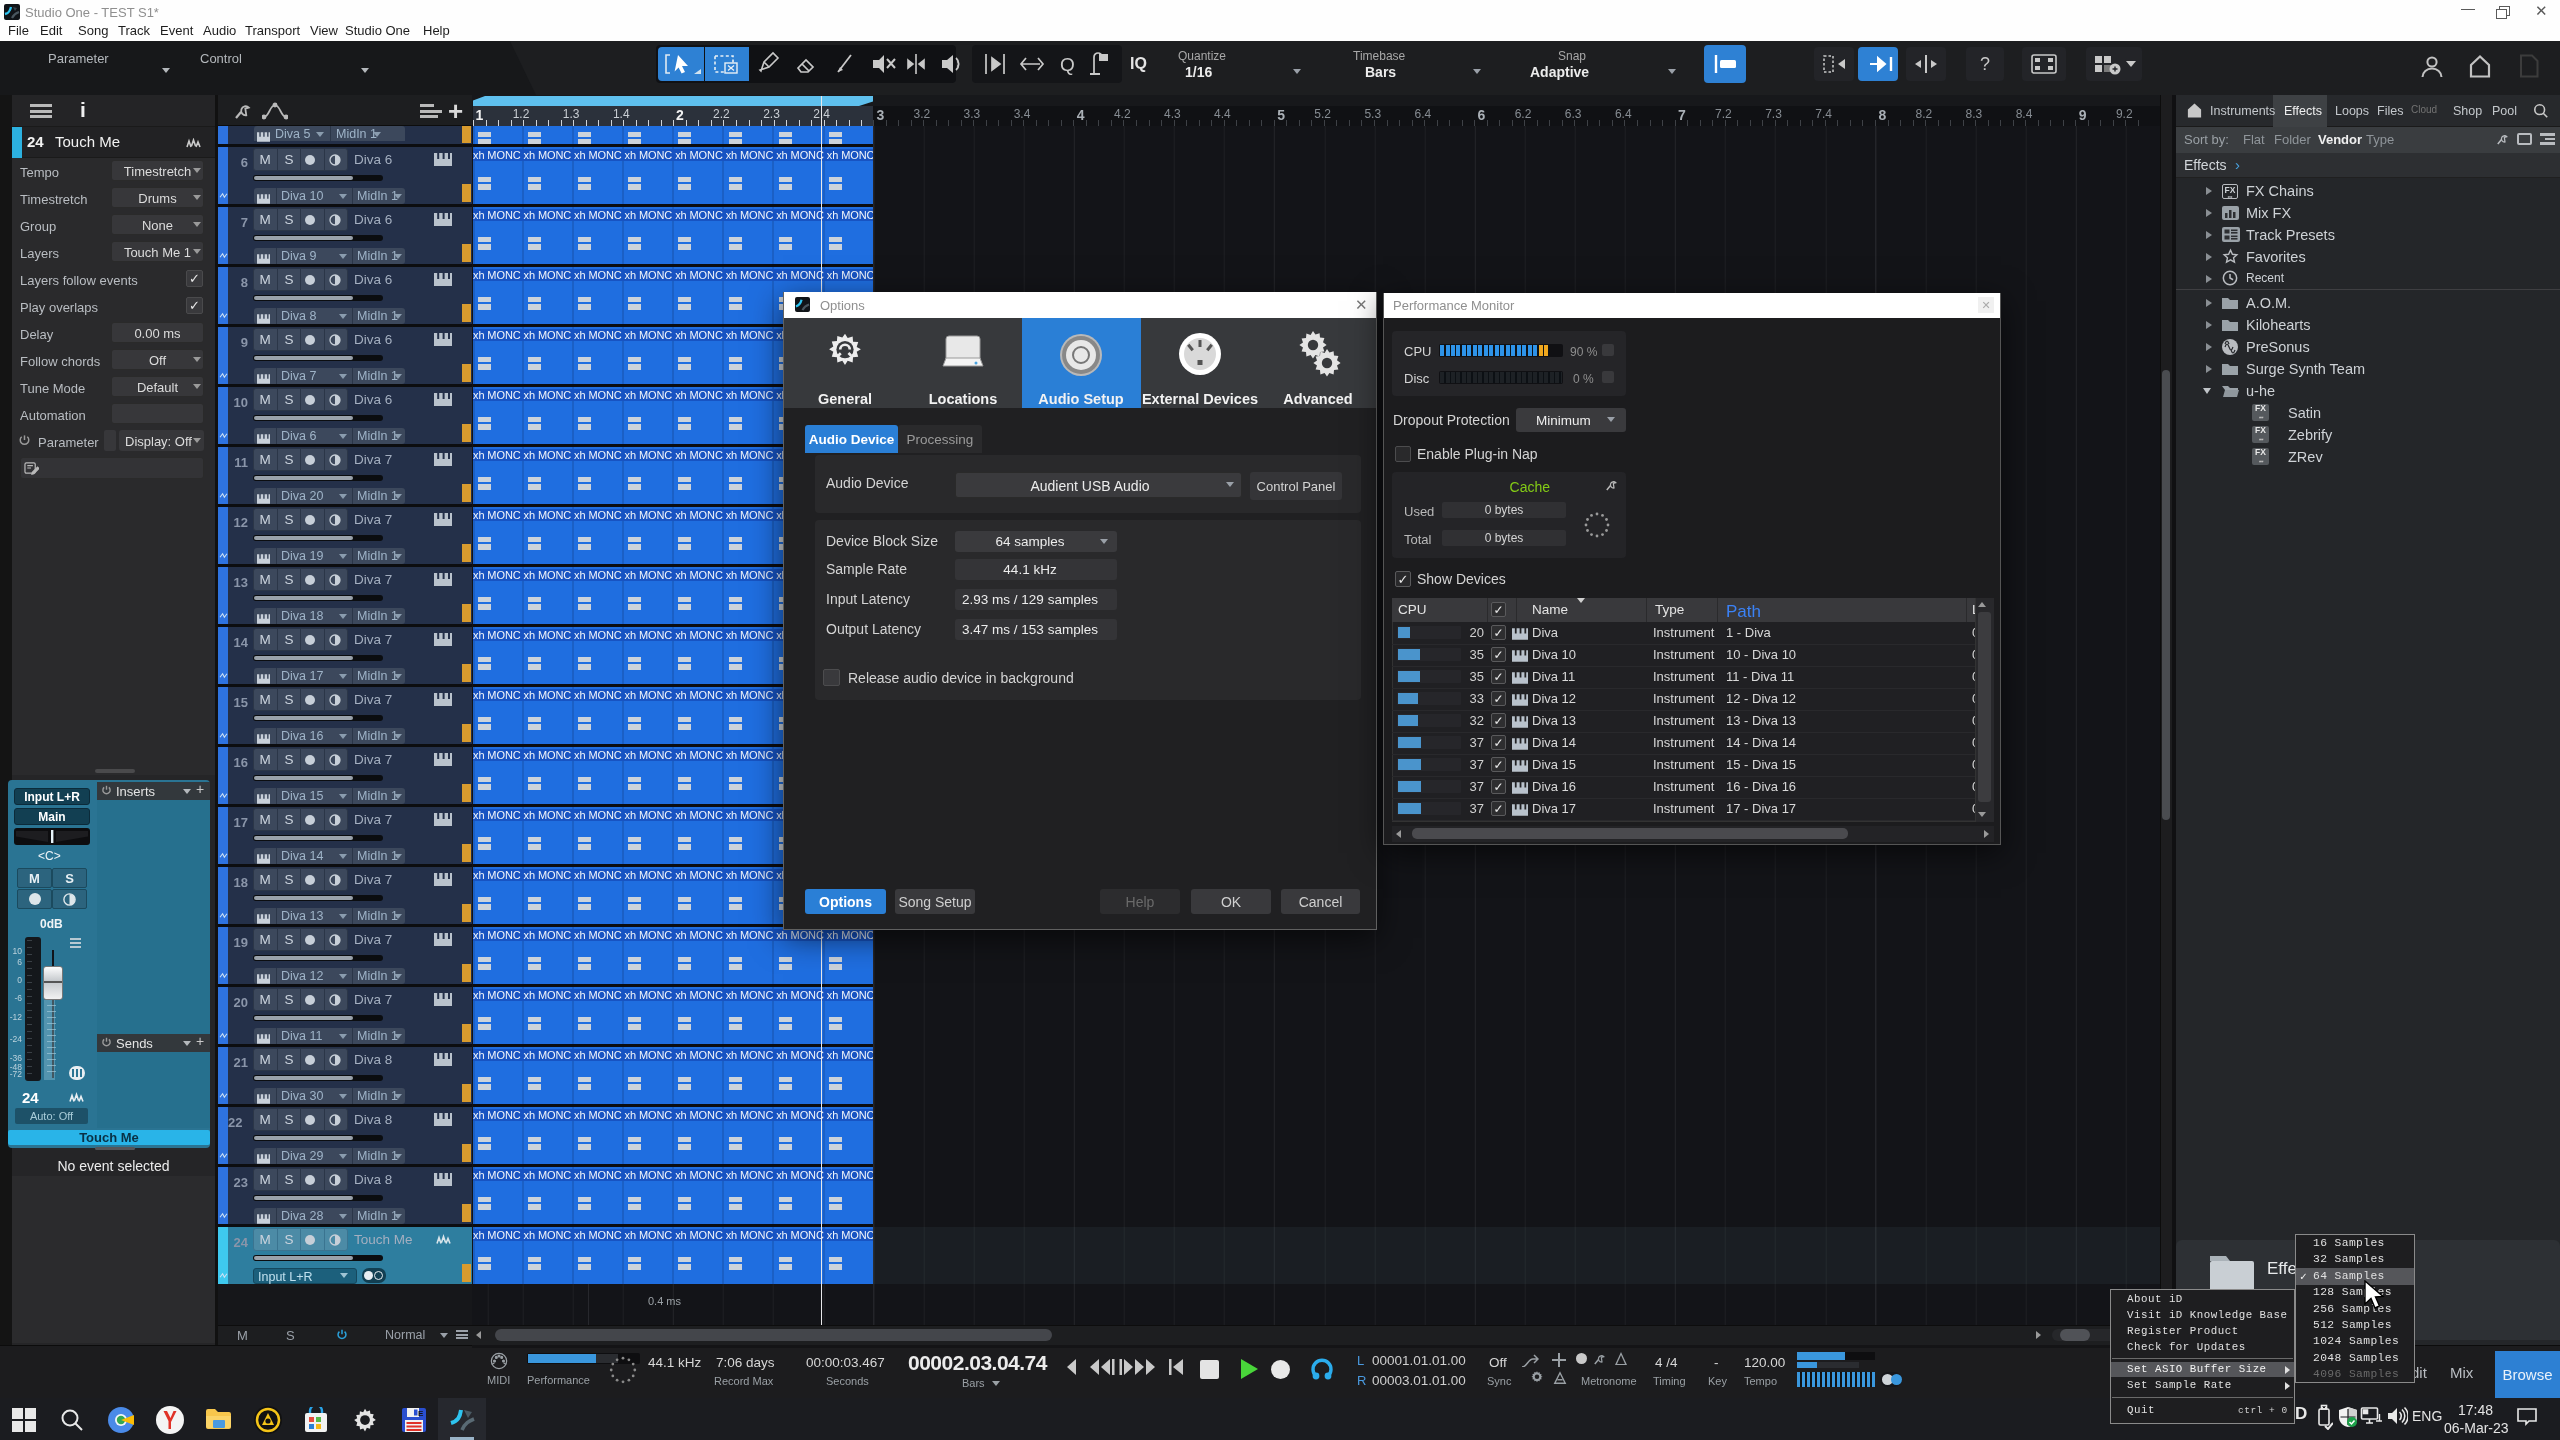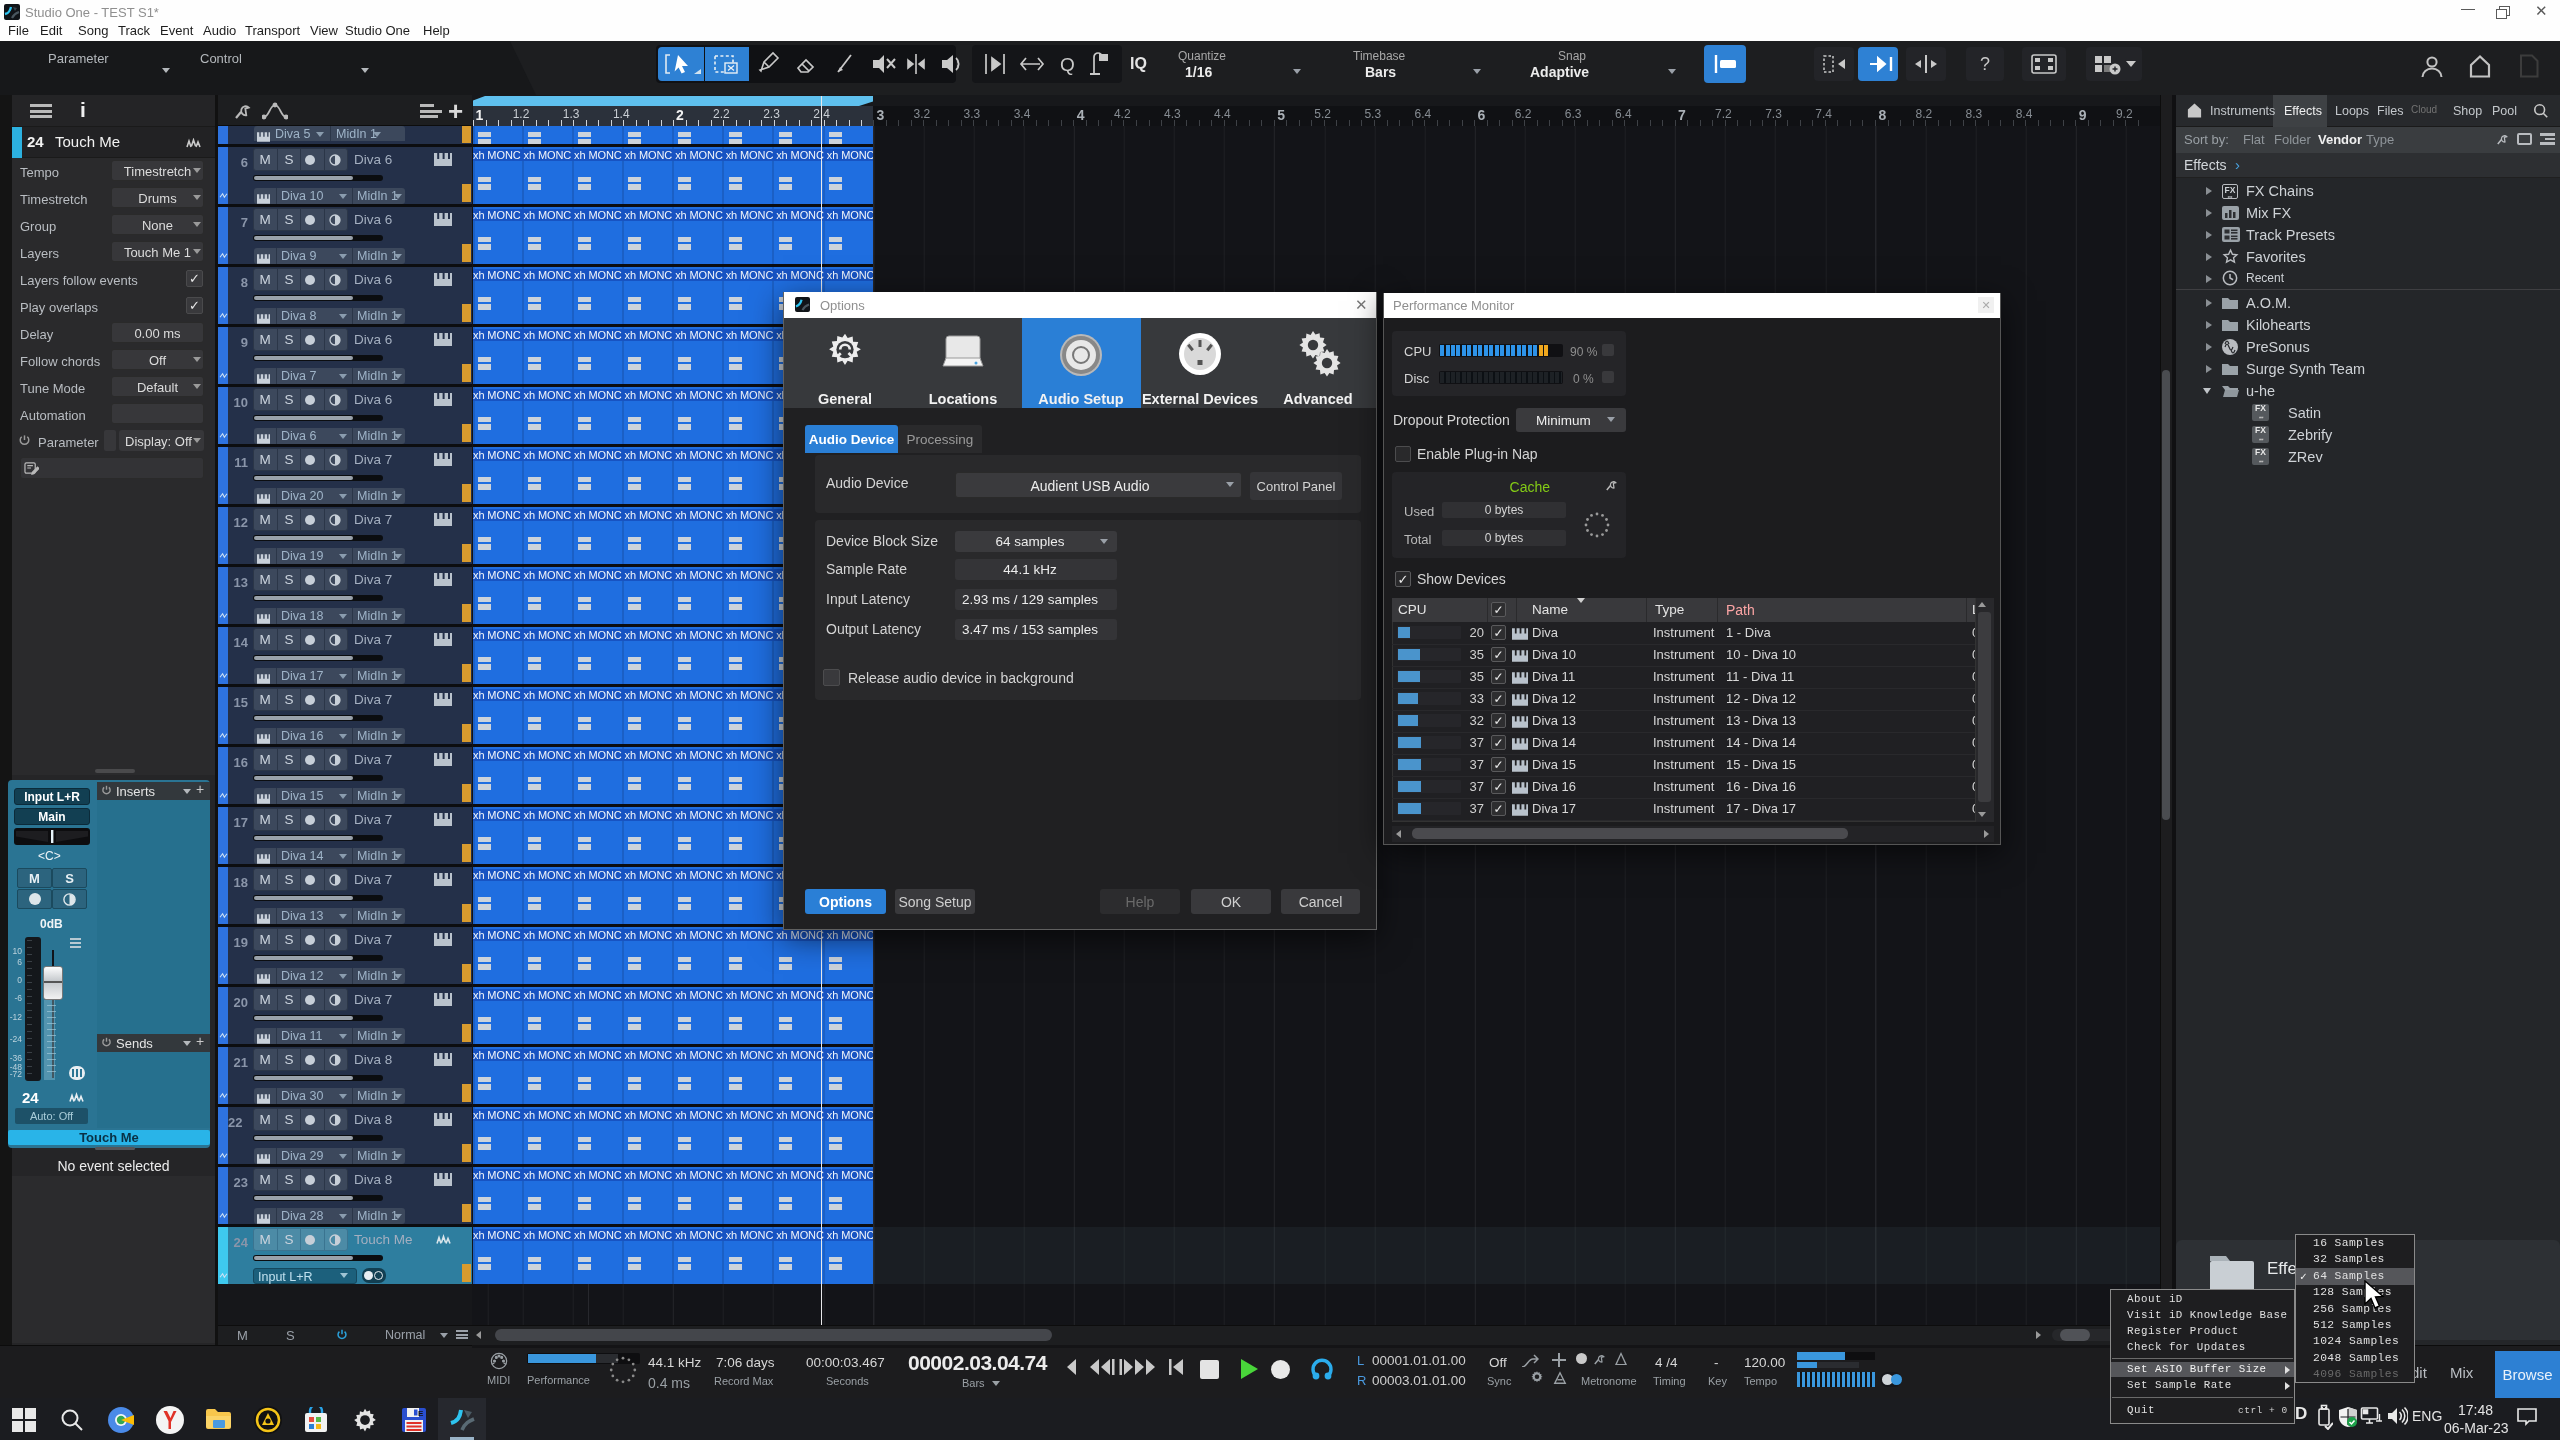--- a/index.html
+++ b/index.html
@@ -1684,21 +1684,21 @@
 <div class="a" style="left:1487px;top:598px;width:1px;height:24px;background:#2a2a2c"></div>
 <div class="a ct" style="left:1491px;top:602px;width:15px;height:15px;background:#2e2e30;border:1px solid #5a5a5c;border-radius:2px;color:#ececec;font-size:12px">✓</div>
 <div class="a" style="left:1516px;top:598px;width:1px;height:24px;background:#2a2a2c"></div>
 <div class="a" style="left:1532px;top:602px;font-size:13.5px;color:#e4e4e4">Name</div>
 <div class="a" style="left:1577px;top:598px;width:12px;height:8px;">
     <div class="tri-d" style="border-top-color:#d0d0d0"></div>
   </div>
 <div class="a" style="left:1646px;top:598px;width:1px;height:24px;background:#2a2a2c"></div>
 <div class="a" style="left:1655px;top:602px;font-size:13.5px;color:#e4e4e4">Type</div>
 <div class="a" style="left:1717px;top:598px;width:1px;height:24px;background:#2a2a2c"></div>
-<div class="a" style="left:1726px;top:602px;font-size:14px;color:#fca5a5">Path</div>
+<div class="a" style="left:1726px;top:602px;font-size:17px;color:#3b82f6">Path</div>
 <div class="a" style="left:1966px;top:598px;width:1px;height:24px;background:#2a2a2c"></div>
 <div class="a" style="left:1972px;top:602px;font-size:13.5px;color:#e4e4e4">L</div>
 <div class="a" style="left:1392px;top:643.5px;width:602px;height:1px;background:#29292c"></div>
 <div class="a" style="left:1397px;top:626px;width:64px;height:13px;background:#26262a;border-radius:1px"></div>
 <div class="a" style="left:1398px;top:627px;width:12px;height:11px;background:#4a94cc"></div>
 <div class="a" style="left:1466px;top:625px;font-size:13px;color:#d0d0d0;width:18px;text-align:right">20</div>
 <div class="a ct" style="left:1491px;top:625px;width:15px;height:15px;background:#2e2e30;border:1px solid #5a5a5c;border-radius:2px;color:#ececec;font-size:12px">✓</div>
 <div class="a" style="left:1512px;top:626px"><svg width="16" height="12" viewBox="0 0 18 13">
       <path d="M0 0 h3.2 v6 h2 v-6 h3.4 v6 h2 v-6 h3.4 v6 h2 v-6 H18 v13 H0 Z" fill="#b9c2cc"></path>
     </svg></div>
@@ -1955,21 +1955,21 @@
     <circle cx="8.5" cy="23.53" r="1.3"></circle>
     <circle cx="4.5" cy="19.50" r="1.3"></circle>
     <circle cx="3.0" cy="14.00" r="1.3"></circle>
     <circle cx="4.5" cy="8.50" r="1.3"></circle>
     <circle cx="8.5" cy="4.47" r="1.3"></circle>
     <circle cx="14.0" cy="3.00" r="1.3"></circle>
     <circle cx="19.5" cy="4.47" r="1.3"></circle>
     <circle cx="23.5" cy="8.50" r="1.3"></circle>
   </svg>
 <div class="a" style="left:648px;top:1355px;font-size:13.5px;color:#d6d6d6">44.1 kHz</div>
-<div class="a" style="left:648px;top:1375px;font-size:14px;color:#9aa0a5">0.4 ms</div>
+<div class="a" style="left:648px;top:1295px;font-size:11px;color:#9aa0a5">0.4 ms</div>
 <div class="a" style="left:716px;top:1355px;font-size:13.5px;color:#d6d6d6">7:06 days</div>
 <div class="a" style="left:714px;top:1375px;font-size:11px;color:#9aa0a5">Record Max</div>
 <div class="a" style="left:806px;top:1355px;font-size:13.5px;color:#d6d6d6">00:00:03.467</div>
 <div class="a" style="left:826px;top:1375px;font-size:11px;color:#9aa0a5">Seconds</div>
 <div class="a" style="left:908px;top:1351px;font-size:21px;color:#ececec;font-weight:bold;letter-spacing:-0.5px">00002.03.04.74</div>
 <div class="a" style="left:962px;top:1377px;font-size:11px;color:#9aa0a5">Bars</div>
 <div class="a" style="left:992px;top:1381px;width:8px;height:5px;">
     <div class="tri-d" style="border-left-width:4px;border-right-width:4px;border-top-color:#9aa0a5"></div>
   </div>
 <div class="a" style="left:1062px;top:1356px;width:26px;height:26px;"><svg width="20" height="22" viewBox="0 0 20 22">

